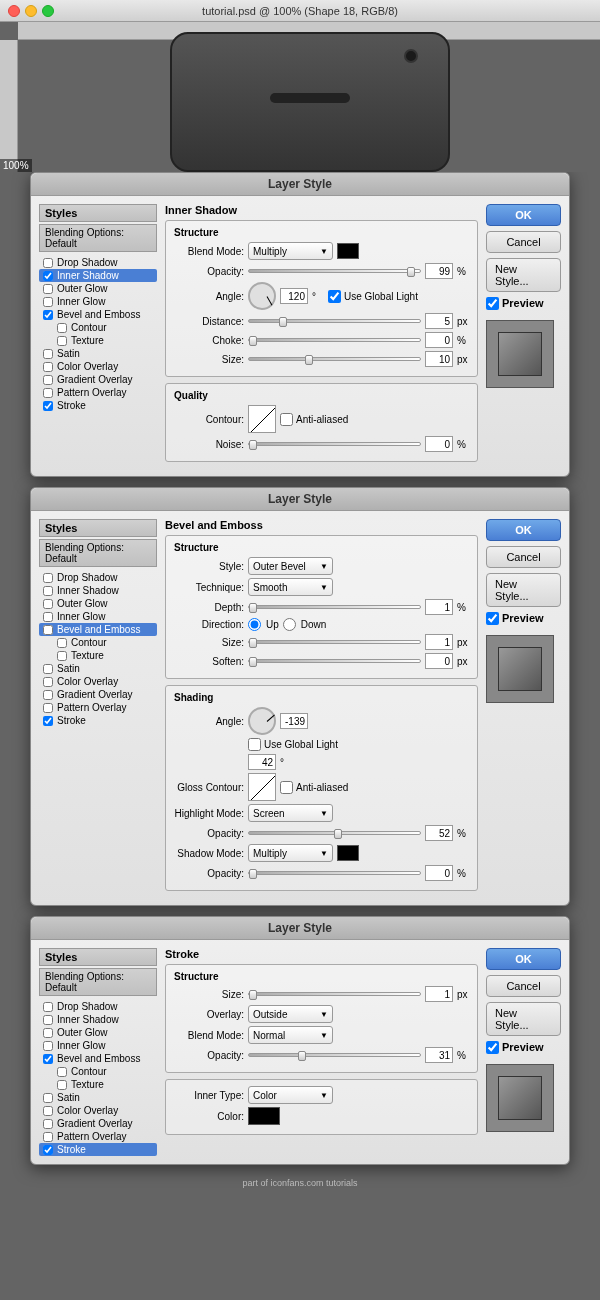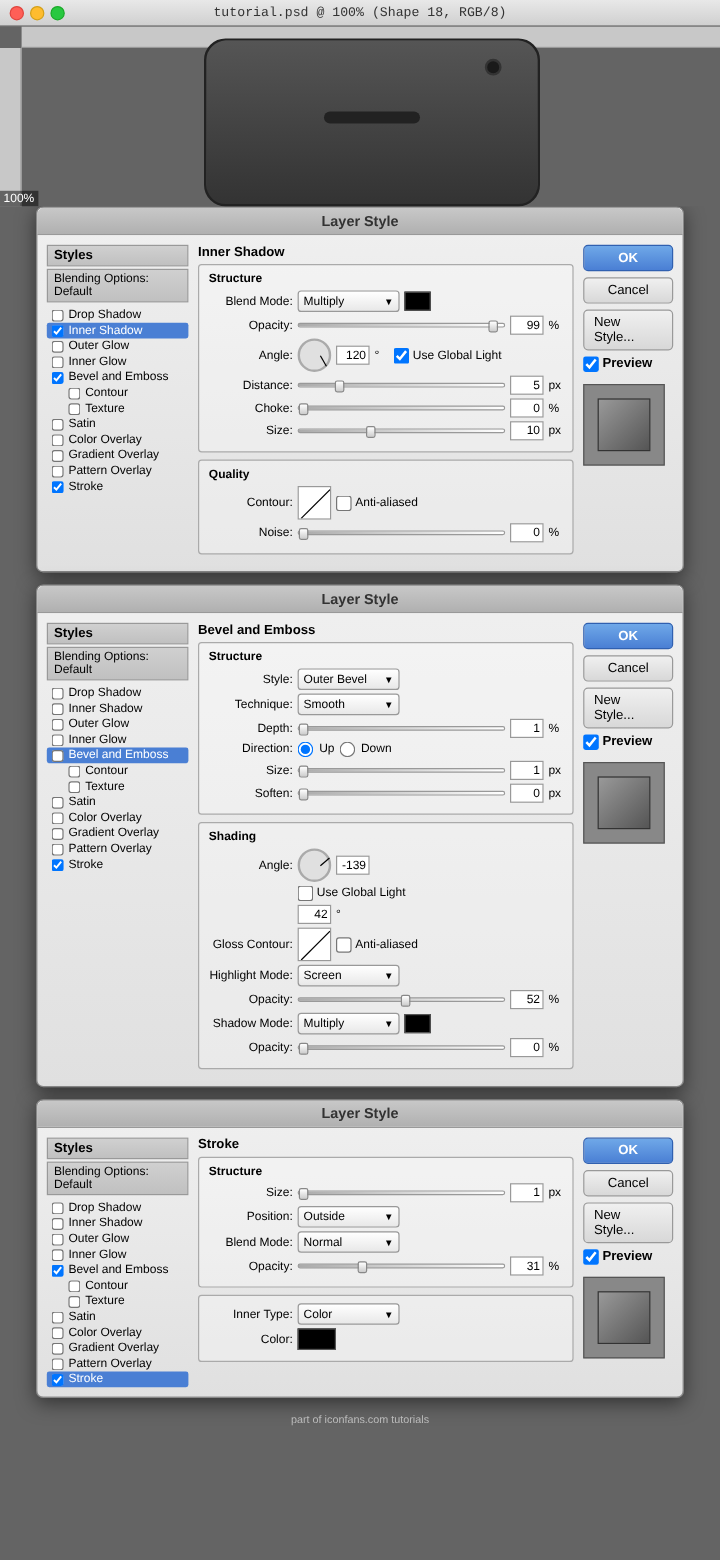--- a/index.html
+++ b/index.html
@@ -14,21 +14,20 @@
 
     
     .title-bar {
       background: linear-gradient(to bottom, #e8e8e8, #d0d0d0);
       border-bottom: 1px solid #999;
       height: 22px;
       display: flex;
       align-items: center;
       padding: 0 8px;
       position: relative;
-      font-family: Liberation Mono, monospace;
     }
     .traffic-lights {
       display: flex;
       gap: 5px;
     }
     .tl { width: 12px; height: 12px; border-radius: 50%; }
     .tl-red { background: #ff5f57; border: 1px solid #e0443e; }
     .tl-yellow { background: #febc2e; border: 1px solid #d4a017; }
     .tl-green { background: #28c840; border: 1px solid #1aab29; }
     .title-text {
@@ -808,21 +807,21 @@
         <div class="section-box-title">Structure</div>
         <div class="form-row">
           <span class="form-label">Size:</span>
           <div class="slider-track">
             <div class="slider-thumb" style="left:0"></div>
           </div>
           <input class="value-field" value="1" style="">
           <span class="unit-label">px</span>
         </div>
         <div class="form-row">
-          <span class="form-label">Position:</span>
+          <span class="form-label">Overlay:</span>
           <div class="dropdown">
             <span>Outside</span>
             <span class="dropdown-arrow">▼</span>
           </div>
         </div>
         <div class="form-row">
           <span class="form-label">Blend Mode:</span>
           <div class="dropdown">
             <span>Normal</span>
             <span class="dropdown-arrow">▼</span>

